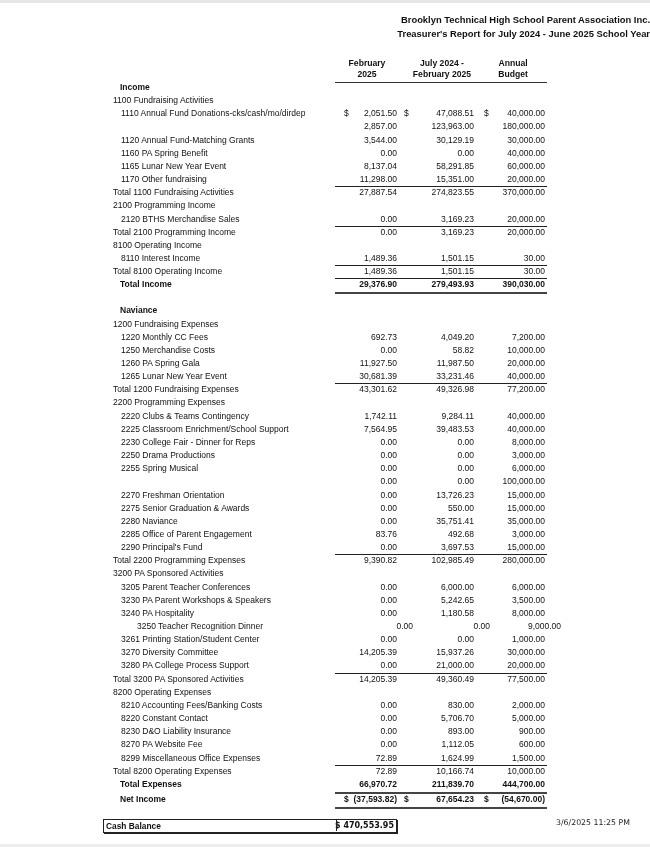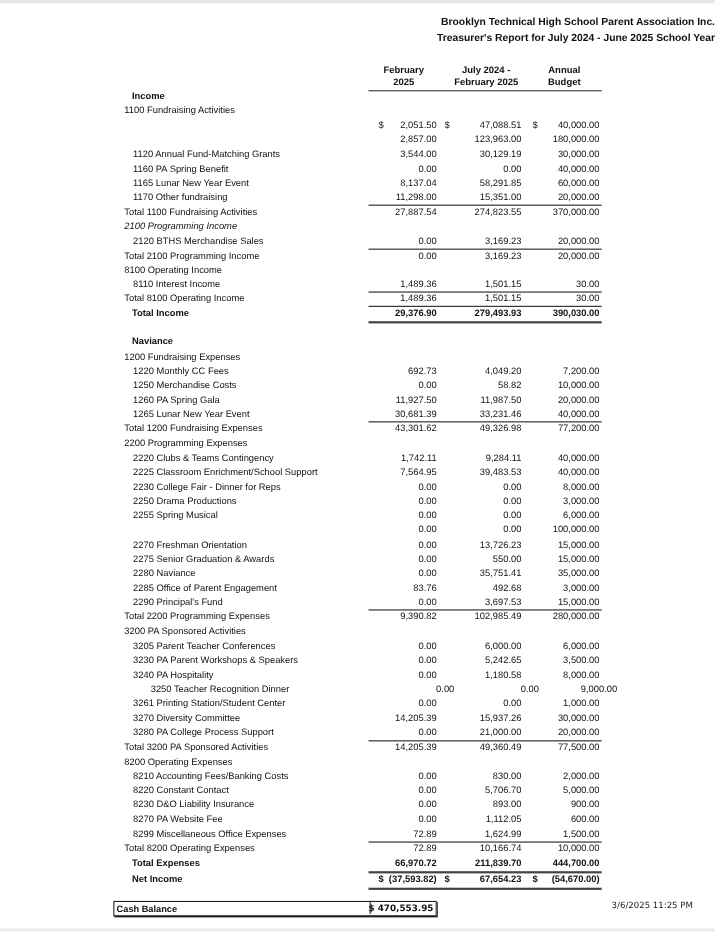--- a/index.html
+++ b/index.html
@@ -69,20 +69,21 @@
 <div class="headrule"></div>
 
 <div id="rows">
     <div class="row ind0 bold" style="top: 0px;">
       <span class="lbl">Income</span>
     </div>
     <div class="row ind1" style="top: 13.15px;">
       <span class="lbl">1100 Fundraising Activities</span>
     </div>
     <div class="row ind2" style="top: 26.3px;">
+      <span class="lbl">1110 Annual Fund Donations-cks/cash/mo/dirdep</span>
       <span class="num n1">2,051.50</span>
       <span class="num n2">47,088.51</span>
       <span class="num n3">40,000.00</span>
       <span class="dollar d1">$</span>
       <span class="dollar d2">$</span>
       <span class="dollar d3">$</span>
     </div>
     <div class="row ind2" style="top: 39.45px;">
       <span class="num n1">2,857.00</span>
       <span class="num n2">123,963.00</span>
@@ -112,21 +113,21 @@
       <span class="num n2">15,351.00</span>
       <span class="num n3">20,000.00</span>
     </div>
     <div class="row ind1" style="top: 105.2px;">
       <span class="lbl">Total 1100 Fundraising Activities</span>
       <span class="num n1">27,887.54</span>
       <span class="num n2">274,823.55</span>
       <span class="num n3">370,000.00</span>
       <div class="rule-single" style="top: 0px;"></div>
     </div>
-    <div class="row ind1" style="top: 118.35px; font-style: italic;">
+    <div class="row ind1" style="top: 118.35px;">
       <span class="lbl">2100 Programming Income</span>
     </div>
     <div class="row ind2" style="top: 131.5px;">
       <span class="lbl">2120 BTHS Merchandise Sales</span>
       <span class="num n1">0.00</span>
       <span class="num n2">3,169.23</span>
       <span class="num n3">20,000.00</span>
     </div>
     <div class="row ind1" style="top: 144.65px;">
       <span class="lbl">Total 2100 Programming Income</span>

